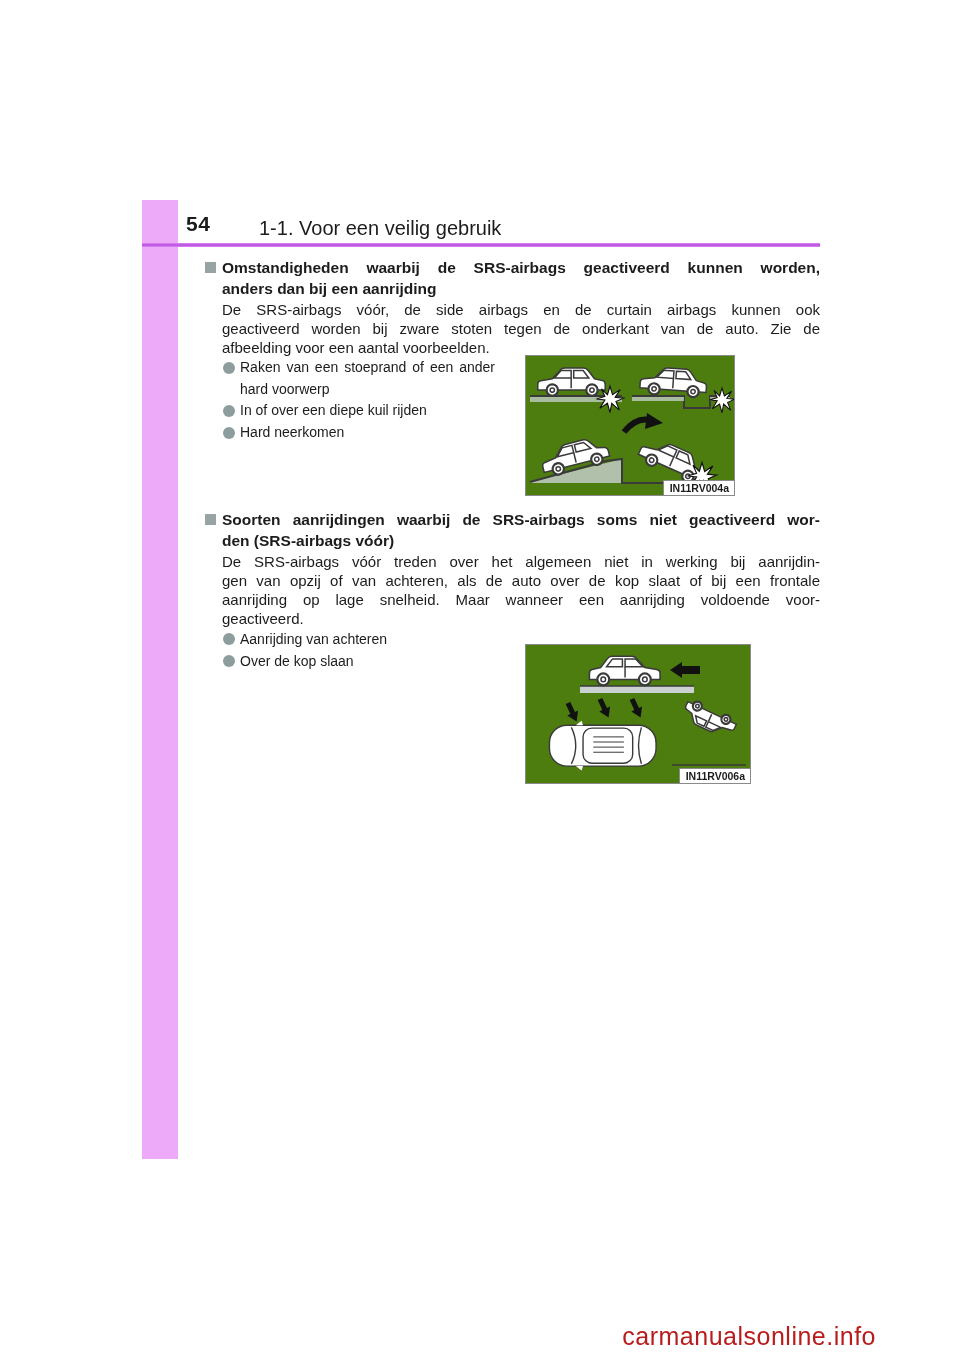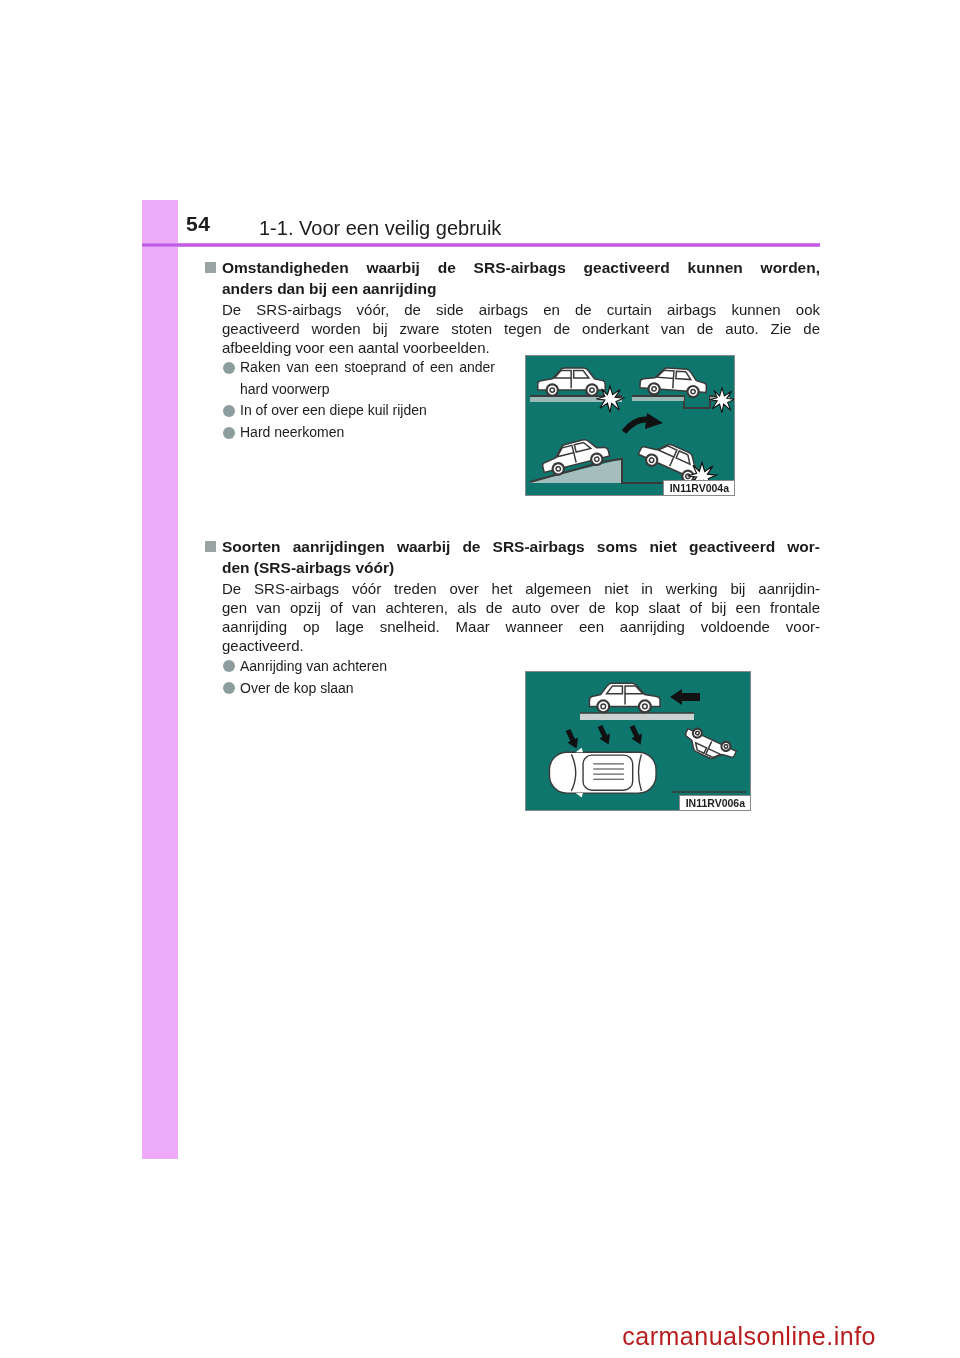--- a/index.html
+++ b/index.html
@@ -5,30 +5,30 @@
   html,body{margin:0;padding:0;background:#ffffff;}
   .page{position:relative;width:892px;height:1358px;background:#ffffff;overflow:hidden;
         font-family:"Liberation Sans", sans-serif;color:#1c1c1c;}
   .edgebar{position:absolute;left:142px;top:200px;width:36px;height:959px;background:#edaaf8;}
   .pageno{position:absolute;left:186px;top:212px;font-size:21px;font-weight:bold;letter-spacing:.5px;}
   .crumb{position:absolute;left:259px;top:217px;font-size:20px;}
   .hrule{position:absolute;left:142px;top:243px;width:678px;height:4px;
          background:linear-gradient(#da8df2,#b94ae0,#da8df2);}
   .sec{position:absolute;left:205px;width:615px;}
   .sec1{top:257px;}
-  .sec2{top:536px;}
+  .sec2{top:509px;}
   .heading{position:relative;padding-left:17px;font-weight:bold;font-size:15.5px;line-height:21px;}
   .sq{position:absolute;left:0;top:5px;width:11px;height:11px;background:#98a3a3;}
   .jl{text-align:justify;text-align-last:justify;}
   .body{padding-left:17px;font-size:15px;line-height:19px;margin-top:1px;}
   .bullets{list-style:none;margin:0;padding:0 0 0 18px;width:272px;}
   .bullets li{position:relative;padding-left:17px;font-size:14px;line-height:21.5px;}
   .sec2 .bullets li{line-height:22px;}
   .dot{position:absolute;left:0;top:5px;width:12px;height:12px;border-radius:50%;background:#8d9d9d;}
-  .figbox{position:absolute;width:208px;background:#0f766e;border:1px solid #8a8a8a;margin:0;}
+  .figbox{position:absolute;width:208px;background:#4d7c0f;border:1px solid #8a8a8a;margin:0;}
   .fig1{left:320px;top:98px;height:139px;}
   .fig2{left:320px;top:135px;height:138px;padding-left:16px;}
   .figbox svg{display:block;}
   .figlabel{position:absolute;right:0;bottom:0;background:#fff;border-top:1px solid #8a8a8a;
             border-left:1px solid #8a8a8a;font-size:10.5px;font-weight:bold;padding:1px 5px 1px 6px;}
   .watermark{position:absolute;right:16px;bottom:7px;font-size:25px;color:#b91c1c;letter-spacing:.5px;}
   
   .car path,.car line,.car circle{stroke:#3a3a3a;stroke-width:1.5;fill:#ffffff;vector-effect:non-scaling-stroke;}
   .car .wheel{stroke-width:2.2;}
   .ground{stroke:#3a3a3a;stroke-width:2;fill:none;}

